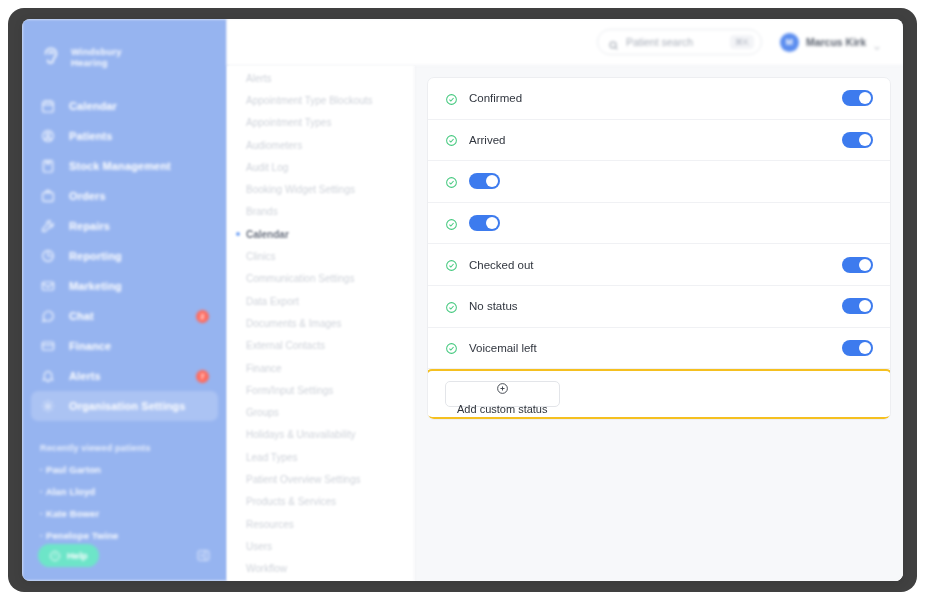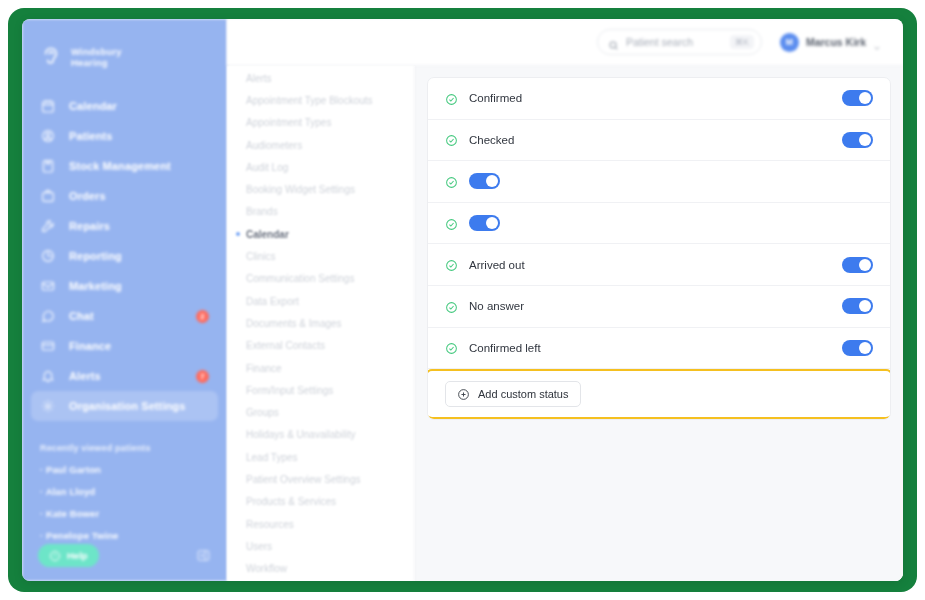--- a/index.html
+++ b/index.html
@@ -12,21 +12,21 @@
   body {
     background: #ffffff;
     position: relative;
   }
 
   
   .frame {
     position: absolute;
     left: 8px; top: 8px;
     width: 909px; height: 584px;
-    background: #15803d;
+    background: #404040;
     border-radius: 16px;
     overflow: hidden;
   }
   .app {
     position: absolute;
     left: 14px; top: 11px;
     width: 881px; height: 562px;
     background: #f7f8fa;
     border-radius: 8px;
     overflow: hidden;
@@ -212,25 +212,26 @@
     padding-left: 17px;
   }
   .hl-box {
     position: absolute; left: 0; top: 0; right: 0; bottom: 0;
     border: 2px solid #f5c020;
     border-radius: 7px;
     pointer-events: none;
   }
   .add-btn {
     display: inline-flex; align-items: center; gap: 8px;
-    height: 26px; padding: 8px 11px;
+    height: 26px; padding: 0 11px;
     border: 1px solid #e3e5e9; border-radius: 5px;
     background: #fff;
     font-size: 11px; color: #2f343c; font-weight: 500;
     cursor: pointer;
+    flex-direction: column;
   }
   .plus-ico { width: 13px; height: 13px; flex: 0 0 13px; }
 </style>
 </head>
 <body>
 
 <div class="frame">
   <div class="app">
 
     <aside class="sidebar">
@@ -506,74 +507,74 @@
               <span class="toggle"></span>
             </div>
 
             <div class="status-row">
               <span class="check-ico">
                 <svg viewBox="0 0 24 24" fill="none" stroke="#45c97f" stroke-width="1.9" width="13" height="13">
                     <circle cx="12" cy="12" r="9"></circle>
                     <path d="M8.2 12.2l2.6 2.6 5-5.6"></path>
                   </svg>
               </span>
-              <span class="status-label">Checked</span>
-              <span class="toggle"></span>
-            </div>
-
-            <div class="status-row">
-              <span class="check-ico">
-                <svg viewBox="0 0 24 24" fill="none" stroke="#45c97f" stroke-width="1.9" width="13" height="13">
-                    <circle cx="12" cy="12" r="9"></circle>
-                    <path d="M8.2 12.2l2.6 2.6 5-5.6"></path>
-                  </svg>
-              </span>
-              <span class="toggle"></span>
-            </div>
-
-            <div class="status-row">
-              <span class="check-ico">
-                <svg viewBox="0 0 24 24" fill="none" stroke="#45c97f" stroke-width="1.9" width="13" height="13">
-                    <circle cx="12" cy="12" r="9"></circle>
-                    <path d="M8.2 12.2l2.6 2.6 5-5.6"></path>
-                  </svg>
-              </span>
-              <span class="toggle"></span>
-            </div>
-
-            <div class="status-row">
-              <span class="check-ico">
-                <svg viewBox="0 0 24 24" fill="none" stroke="#45c97f" stroke-width="1.9" width="13" height="13">
-                    <circle cx="12" cy="12" r="9"></circle>
-                    <path d="M8.2 12.2l2.6 2.6 5-5.6"></path>
-                  </svg>
-              </span>
-              <span class="status-label">Arrived out</span>
-              <span class="toggle"></span>
-            </div>
-
-            <div class="status-row">
-              <span class="check-ico">
-                <svg viewBox="0 0 24 24" fill="none" stroke="#45c97f" stroke-width="1.9" width="13" height="13">
-                    <circle cx="12" cy="12" r="9"></circle>
-                    <path d="M8.2 12.2l2.6 2.6 5-5.6"></path>
-                  </svg>
-              </span>
-              <span class="status-label">No answer</span>
-              <span class="toggle"></span>
-            </div>
-
-            <div class="status-row">
-              <span class="check-ico">
-                <svg viewBox="0 0 24 24" fill="none" stroke="#45c97f" stroke-width="1.9" width="13" height="13">
-                    <circle cx="12" cy="12" r="9"></circle>
-                    <path d="M8.2 12.2l2.6 2.6 5-5.6"></path>
-                  </svg>
-              </span>
-              <span class="status-label">Confirmed left</span>
+              <span class="status-label">Arrived</span>
+              <span class="toggle"></span>
+            </div>
+
+            <div class="status-row">
+              <span class="check-ico">
+                <svg viewBox="0 0 24 24" fill="none" stroke="#45c97f" stroke-width="1.9" width="13" height="13">
+                    <circle cx="12" cy="12" r="9"></circle>
+                    <path d="M8.2 12.2l2.6 2.6 5-5.6"></path>
+                  </svg>
+              </span>
+              <span class="toggle"></span>
+            </div>
+
+            <div class="status-row">
+              <span class="check-ico">
+                <svg viewBox="0 0 24 24" fill="none" stroke="#45c97f" stroke-width="1.9" width="13" height="13">
+                    <circle cx="12" cy="12" r="9"></circle>
+                    <path d="M8.2 12.2l2.6 2.6 5-5.6"></path>
+                  </svg>
+              </span>
+              <span class="toggle"></span>
+            </div>
+
+            <div class="status-row">
+              <span class="check-ico">
+                <svg viewBox="0 0 24 24" fill="none" stroke="#45c97f" stroke-width="1.9" width="13" height="13">
+                    <circle cx="12" cy="12" r="9"></circle>
+                    <path d="M8.2 12.2l2.6 2.6 5-5.6"></path>
+                  </svg>
+              </span>
+              <span class="status-label">Checked out</span>
+              <span class="toggle"></span>
+            </div>
+
+            <div class="status-row">
+              <span class="check-ico">
+                <svg viewBox="0 0 24 24" fill="none" stroke="#45c97f" stroke-width="1.9" width="13" height="13">
+                    <circle cx="12" cy="12" r="9"></circle>
+                    <path d="M8.2 12.2l2.6 2.6 5-5.6"></path>
+                  </svg>
+              </span>
+              <span class="status-label">No status</span>
+              <span class="toggle"></span>
+            </div>
+
+            <div class="status-row">
+              <span class="check-ico">
+                <svg viewBox="0 0 24 24" fill="none" stroke="#45c97f" stroke-width="1.9" width="13" height="13">
+                    <circle cx="12" cy="12" r="9"></circle>
+                    <path d="M8.2 12.2l2.6 2.6 5-5.6"></path>
+                  </svg>
+              </span>
+              <span class="status-label">Voicemail left</span>
               <span class="toggle"></span>
             </div>
 
             <div class="add-wrap">
               <div class="add-row">
                 <button class="add-btn">
                   <span class="plus-ico">
                     <svg viewBox="0 0 24 24" fill="none" stroke="#3a3f48" stroke-width="1.7" width="13" height="13">
                       <circle cx="12" cy="12" r="9"></circle>
                         <path d="M12 8.2v7.6M8.2 12h7.6"></path>

